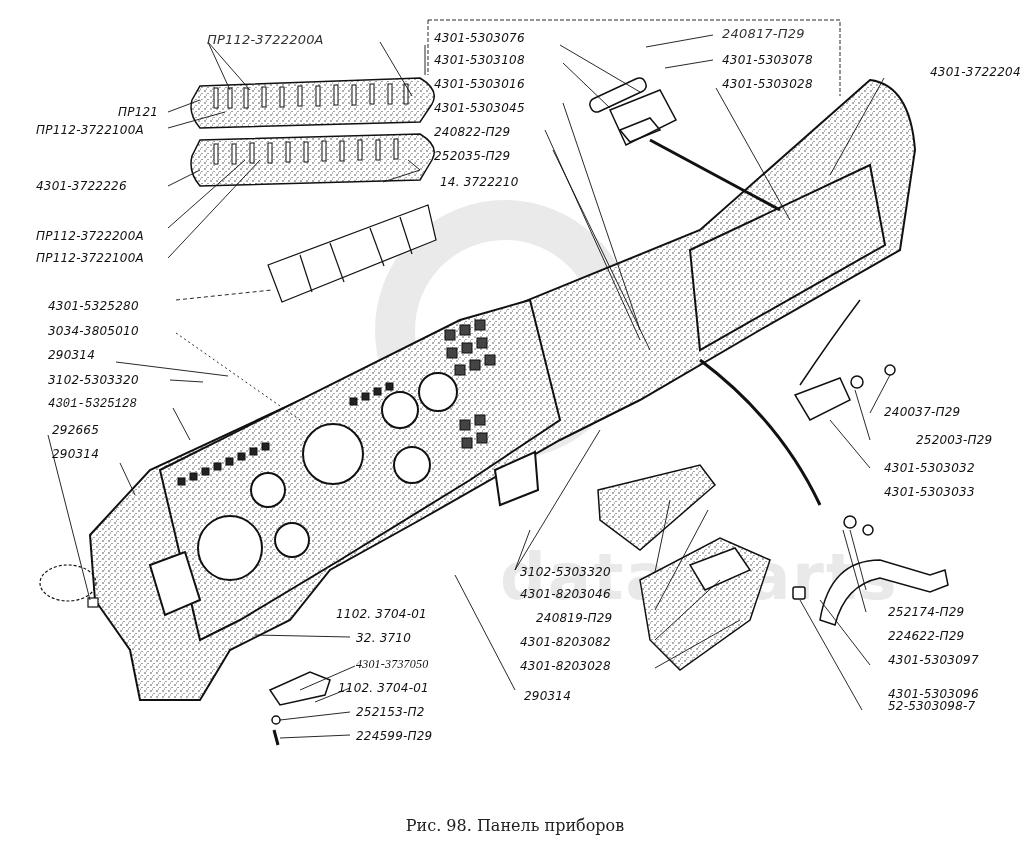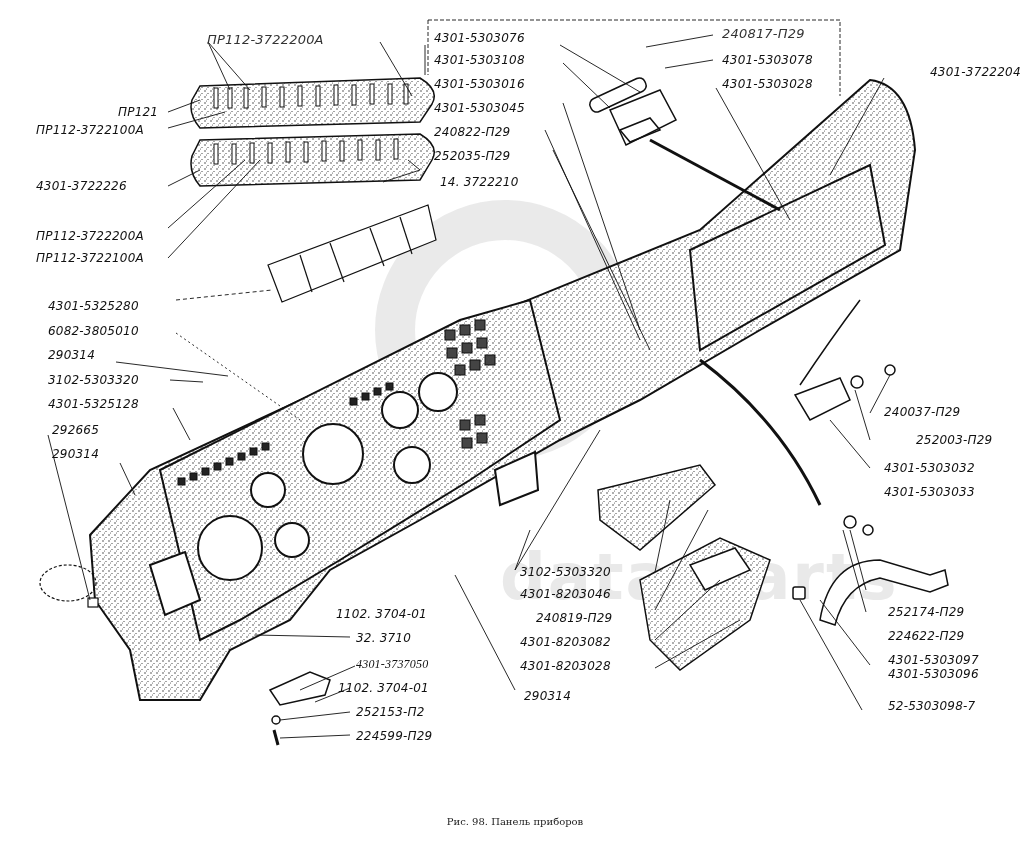--- a/index.html
+++ b/index.html
@@ -3,21 +3,21 @@
 <meta charset="utf-8">
 <style>
   html, body { margin:0; padding:0; background:#ffffff; }
   body { width:1030px; height:860px; position:relative; overflow:hidden;
          font-family:"Liberation Sans", sans-serif; color:#111; }
   #drawing { position:absolute; left:0; top:0; width:1030px; height:860px; }
   .lbl { position:absolute; font-family:"DejaVu Sans", sans-serif; font-style:italic;
          font-size:12px; letter-spacing:0.2px; color:#111; white-space:nowrap; line-height:16px; }
   .lbl.small { font-size:13px; color:#333; }
   .caption { position:absolute; left:0; width:1030px; top:816px; text-align:center;
-             font-family:"DejaVu Serif", serif; font-size:10px; color:#222; }
+             font-family:"DejaVu Serif", serif; font-size:16px; color:#222; }
   .wm { position:absolute; font-family:"DejaVu Sans", sans-serif; font-weight:bold; color:#e9e9e9;
         font-size:64px; left:500px; top:540px; letter-spacing:2px; }
 </style>
 </head>
 <body>
 
 <div class="wm">data-parts</div>
 
 <svg id="drawing" viewBox="0 0 1030 860" xmlns="http://www.w3.org/2000/svg">
   <defs>
@@ -227,24 +227,24 @@
 
 <div class="lbl small" style="left:207px;top:32px;">ПР112-3722200А</div>
 <div class="lbl" style="left:118px;top:104px;">ПР121</div>
 <div class="lbl" style="left:36px;top:122px;">ПР112-3722100А</div>
 <div class="lbl" style="left:36px;top:178px;">4301-3722226</div>
 <div class="lbl" style="left:440px;top:174px;">14. 3722210</div>
 <div class="lbl" style="left:36px;top:228px;">ПР112-3722200А</div>
 <div class="lbl" style="left:36px;top:250px;">ПР112-3722100А</div>
 
 <div class="lbl" style="left:48px;top:298px;">4301-5325280</div>
-<div class="lbl" style="left:48px;top:323px;">6082-3805010</div>
+<div class="lbl" style="left:48px;top:323px;">3034-3805010</div>
 <div class="lbl" style="left:48px;top:347px;">290314</div>
 <div class="lbl" style="left:48px;top:372px;">3102-5303320</div>
-<div class="lbl" style="left:48px;top:396px;">4301-5325128</div>
+<div class="lbl" style="left:48px;top:396px;font-family:Liberation Mono, monospace;">4301-5325128</div>
 <div class="lbl" style="left:52px;top:422px;">292665</div>
 <div class="lbl" style="left:52px;top:446px;">290314</div>
 
 <div class="lbl" style="left:434px;top:30px;">4301-5303076</div>
 <div class="lbl" style="left:434px;top:52px;">4301-5303108</div>
 <div class="lbl" style="left:434px;top:76px;">4301-5303016</div>
 <div class="lbl" style="left:434px;top:100px;">4301-5303045</div>
 <div class="lbl" style="left:434px;top:124px;">240822-П29</div>
 <div class="lbl" style="left:434px;top:148px;">252035-П29</div>
 
@@ -254,21 +254,21 @@
 <div class="lbl" style="left:884px;top:64px;margin-left:46px;">4301-3722204</div>
 
 <div class="lbl" style="left:884px;top:404px;">240037-П29</div>
 <div class="lbl" style="left:884px;top:432px;margin-left:32px;">252003-П29</div>
 <div class="lbl" style="left:884px;top:460px;">4301-5303032</div>
 <div class="lbl" style="left:884px;top:484px;">4301-5303033</div>
 
 <div class="lbl" style="left:888px;top:604px;">252174-П29</div>
 <div class="lbl" style="left:888px;top:628px;">224622-П29</div>
 <div class="lbl" style="left:888px;top:652px;">4301-5303097</div>
-<div class="lbl" style="left:888px;top:666px;">4301-5303096</div>
+<div class="lbl" style="left:888px;top:686px;">4301-5303096</div>
 <div class="lbl" style="left:888px;top:698px;">52-5303098-7</div>
 
 <div class="lbl" style="left:520px;top:564px;">3102-5303320</div>
 <div class="lbl" style="left:520px;top:586px;">4301-8203046</div>
 <div class="lbl" style="left:536px;top:610px;">240819-П29</div>
 <div class="lbl" style="left:520px;top:634px;">4301-8203082</div>
 <div class="lbl" style="left:520px;top:658px;">4301-8203028</div>
 <div class="lbl" style="left:524px;top:688px;">290314</div>
 
 <div class="lbl" style="left:336px;top:606px;">1102. 3704-01</div>

